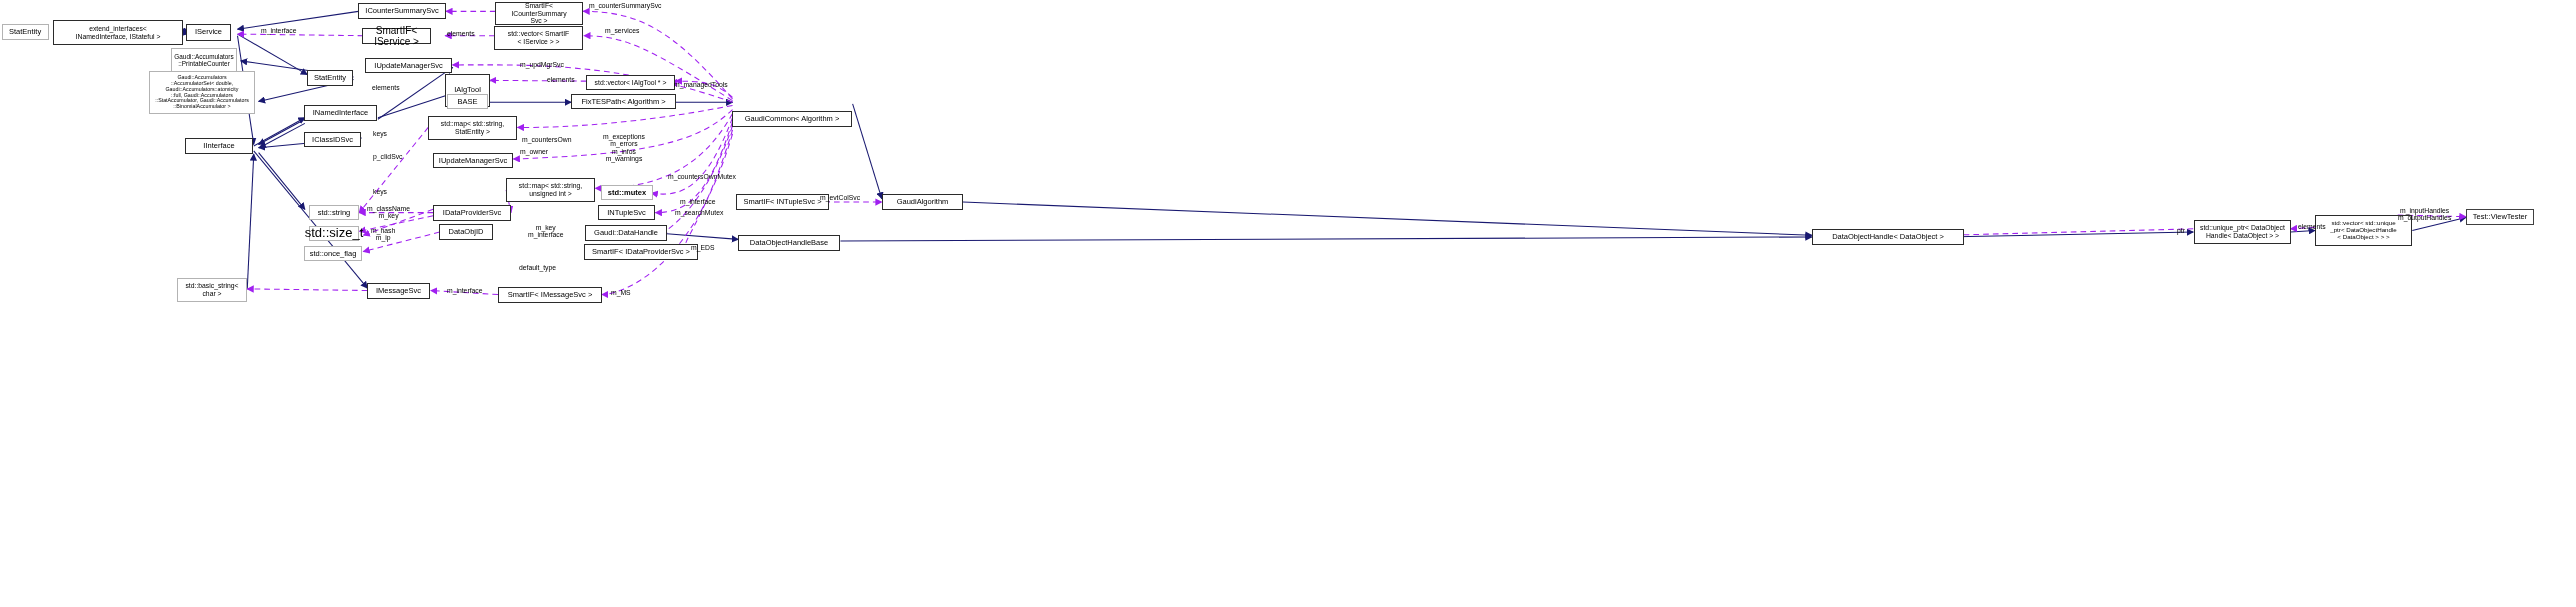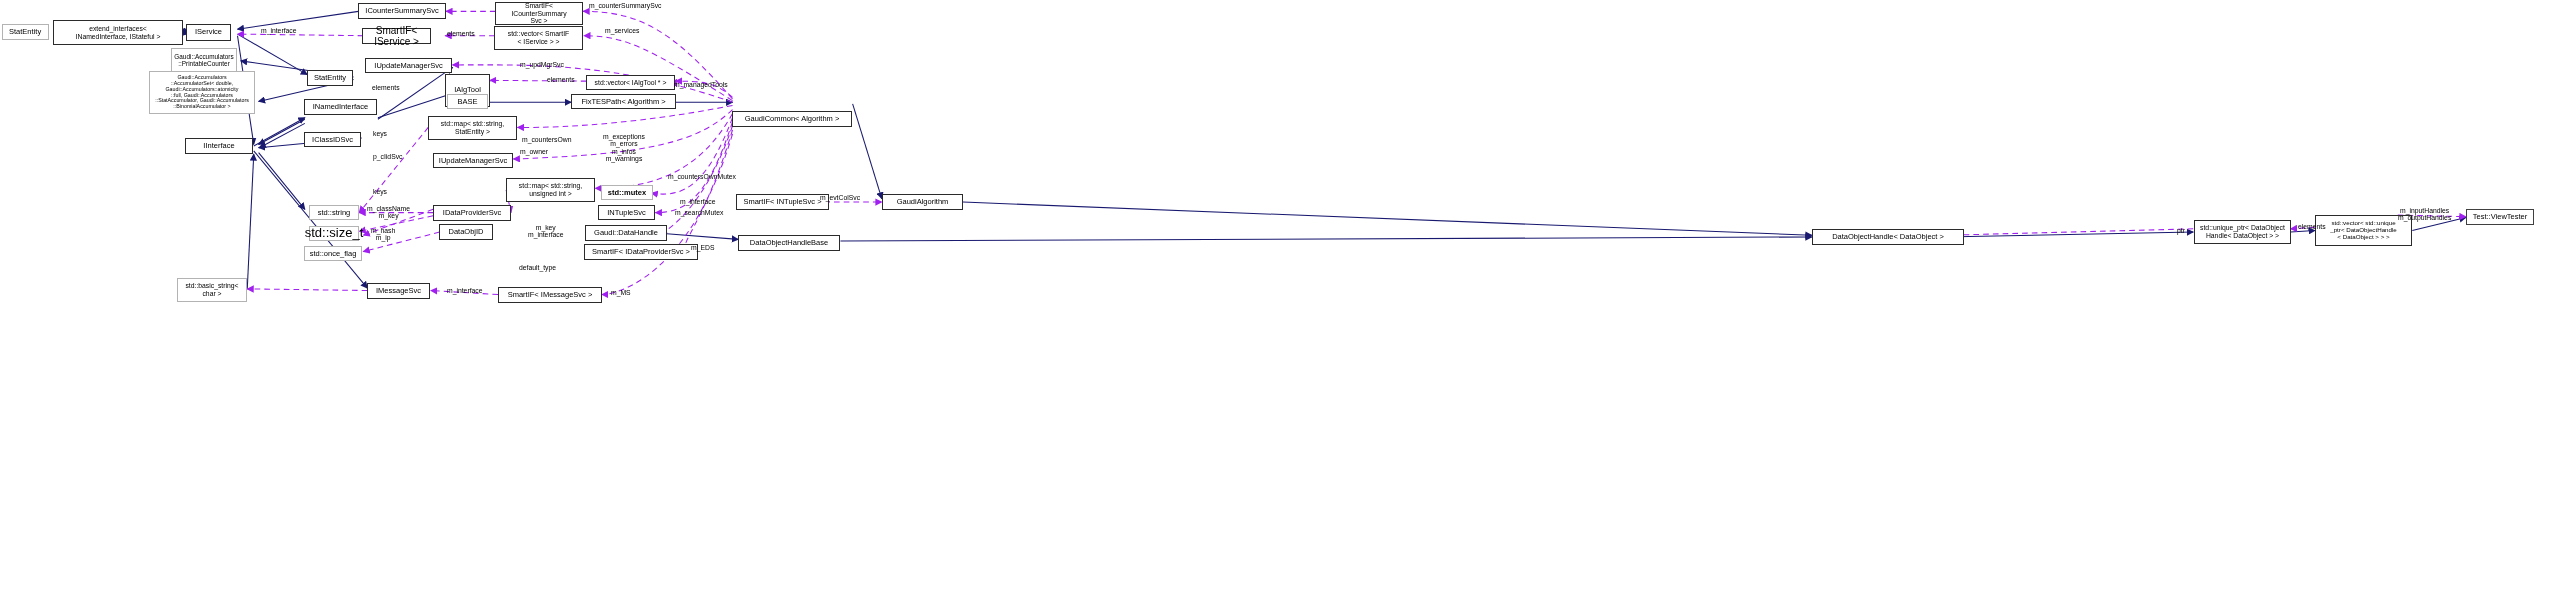--- a/index.html
+++ b/index.html
@@ -147,21 +147,21 @@
 ::full, Gaudi::Accumulators
 ::StatAccumulator, Gaudi::Accumulators
 ::BinomialAccumulator &gt;</div>
       <div class="node b-dark" style="left: 307px; top: 70px; width: 46px; height: 16px; font-size: 7.5px;">StatEntity</div>
       <div class="node b-dark" style="left: 365px; top: 58px; width: 87px; height: 15.4px; font-size: 7.5px;">IUpdateManagerSvc</div>
       <div class="node b-dark" style="left: 445px; top: 74px; width: 45px; height: 33px; font-size: 7.5px;">IAlgTool</div>
       <div class="node b-dark" style="left: 586px; top: 75px; width: 89px; height: 15.4px; font-size: 6.8px;">std::vector&lt; IAlgTool * &gt;</div>
       <div class="node b-light" style="left: 447px; top: 94px; width: 41px; height: 15.4px; font-size: 7.5px;">BASE</div>
       <div class="node b-dark" style="left: 571px; top: 94px; width: 105px; height: 15.4px; font-size: 7.5px;">FixTESPath&lt; Algorithm &gt;</div>
       <div class="node b-dark" style="left: 732px; top: 111px; width: 120px; height: 16px; font-size: 7.5px;">GaudiCommon&lt; Algorithm &gt;</div>
-      <div class="node b-dark" style="left: 304px; top: 99px; width: 73px; height: 16px; font-size: 7.5px;">INamedInterface</div>
+      <div class="node b-dark" style="left: 304px; top: 105px; width: 73px; height: 16px; font-size: 7.5px;">INamedInterface</div>
       <div class="node b-dark" style="left: 428px; top: 116px; width: 89px; height: 23.5px; font-size: 6.8px;">std::map&lt; std::string,
 StatEntity &gt;</div>
       <div class="node b-dark" style="left: 304px; top: 132px; width: 57px; height: 15.4px; font-size: 7.5px;">IClassIDSvc</div>
       <div class="node b-dark" style="left: 433px; top: 153px; width: 80px; height: 15.4px; font-size: 7.5px;">IUpdateManagerSvc</div>
       <div class="node b-thick" style="left: 185px; top: 138px; width: 68px; height: 16px; font-size: 7.5px;">IInterface</div>
       <div class="node b-dark" style="left: 506px; top: 178px; width: 89px; height: 23.5px; font-size: 6.8px;">std::map&lt; std::string,
 unsigned int &gt;</div>
       <div class="node b-light" style="left: 601px; top: 185px; width: 52px; height: 15.4px; font-size: 7.5px; font-weight: bold;">std::mutex</div>
       <div class="node b-dark" style="left: 882px; top: 194px; width: 81px; height: 16px; font-size: 7.5px; text-align: center;">GaudiAlgorithm</div>
       <div class="node b-dark" style="left: 736px; top: 194px; width: 93px; height: 16px; font-size: 7.5px;">SmartIF&lt; INTupleSvc &gt;</div>

